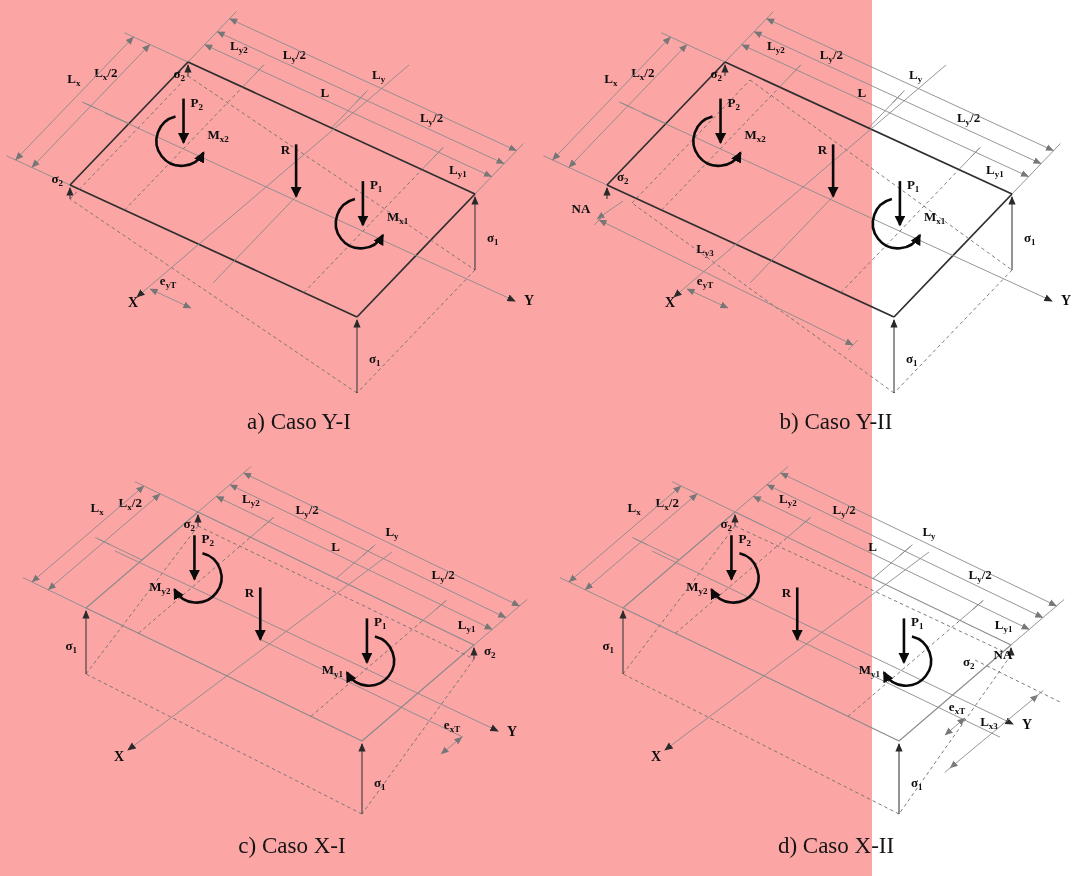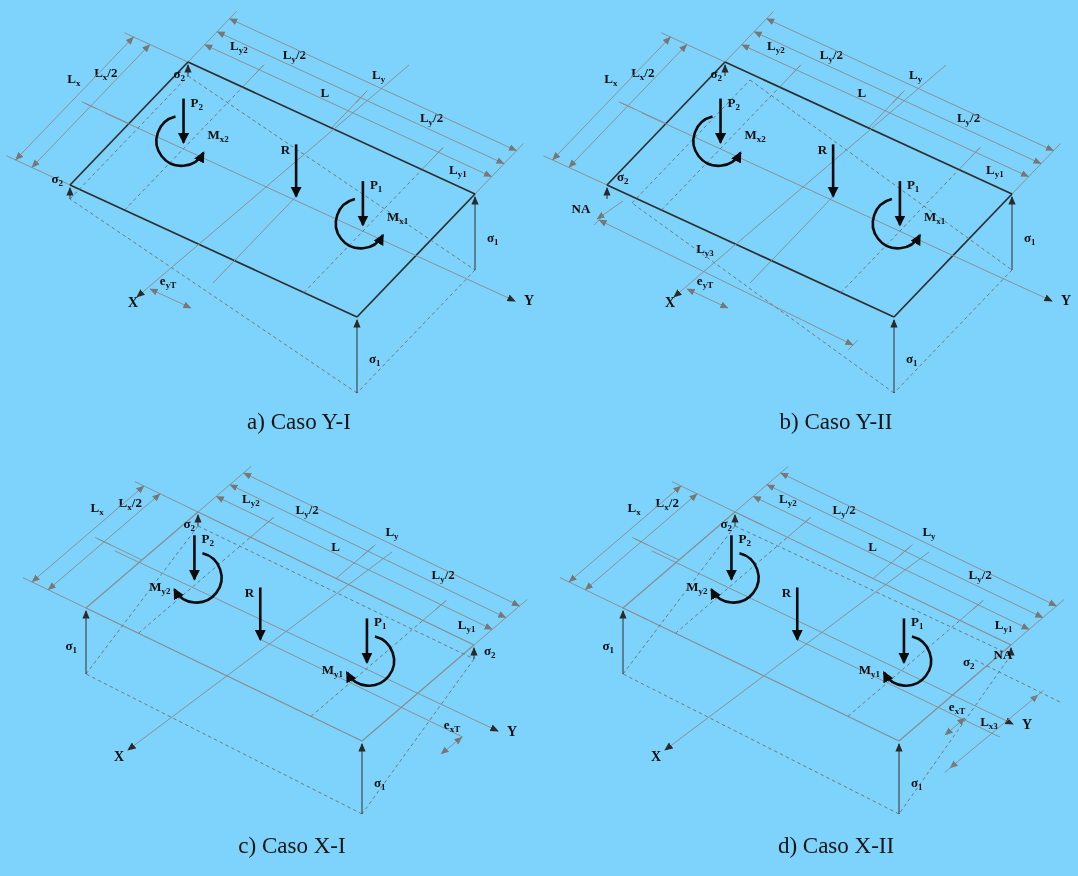--- a/index.html
+++ b/index.html
@@ -1,16 +1,16 @@
 <!DOCTYPE html>
 <html><head>
 <meta charset="utf-8">
 <style>
   html,body{margin:0;padding:0;background:#ffffff;}
-  #wrap{width:1078px;height:876px;background:#7dd3fc;position:relative;}
+  #wrap{width:872px;height:876px;background:#fca5a5;position:relative;}
   svg{display:block;}
   text{font-family:"Liberation Serif", serif; fill:#0d0d0d;}
   .lbl{font-size:13px;font-weight:bold;}
   .lbl .sub{font-size:9px;}
   .axl{font-size:14px;font-weight:bold;}
   .cap{font-size:23px;font-weight:normal;fill:#151515;}
   .edge{stroke:#2e2e2e;stroke-width:1.7;fill:none;}
   .edgeL{stroke:#8a8a8a;stroke-width:1.1;fill:none;}
   .thin{stroke:#8a8a8a;stroke-width:0.9;fill:none;}
   .dash{stroke:#6f6f6f;stroke-width:0.9;fill:none;stroke-dasharray:3.5 3;}

